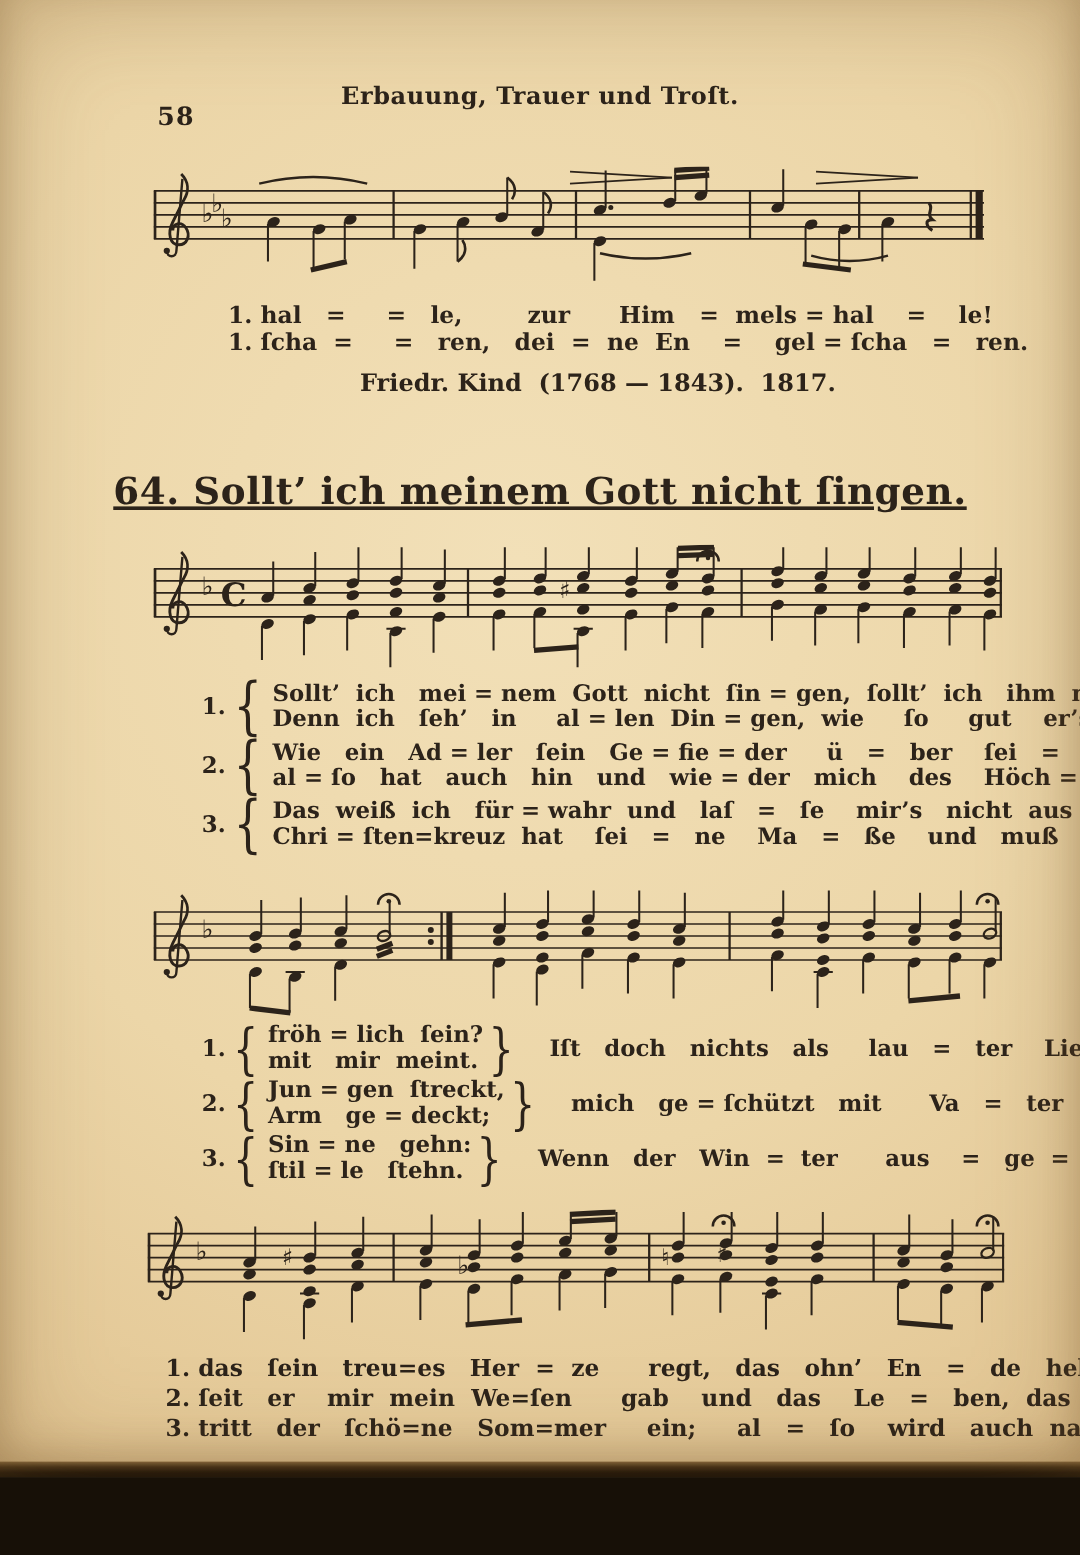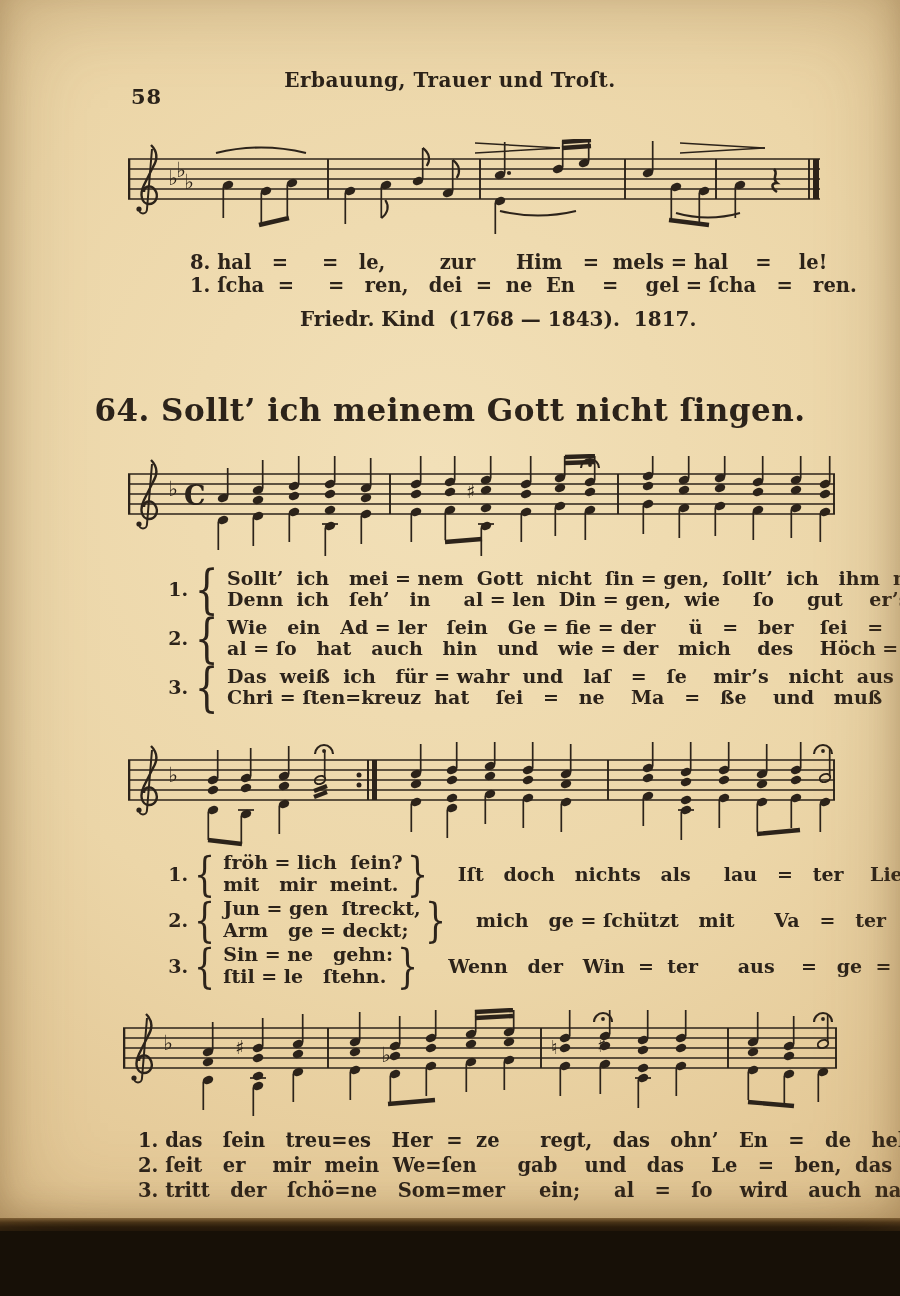--- a/index.html
+++ b/index.html
@@ -6,21 +6,21 @@
   .page{position:relative;width:900px;height:1231px;overflow:hidden;margin:0 auto;
     background:radial-gradient(ellipse 120% 90% at 48% 38%, #f2e0b8 0%, #ecd6a8 45%, #e3c795 75%, #d3b17c 96%, #c6a26c 100%);
     color:#2c231a;font-family:"DejaVu Serif", serif;}
   .page::after{content:"";position:absolute;inset:0;pointer-events:none;
     box-shadow:inset 0 0 90px rgba(120,85,40,.35), inset 0 -18px 30px rgba(90,60,25,.25);}
   .txt{position:absolute;white-space:pre;font-weight:bold;color:#2c231a;}
   .pageno{left:131px;top:84px;font-size:21px;letter-spacing:1px;}
   .running{left:0;right:0;top:68px;text-align:center;font-size:20px;letter-spacing:.5px;}
   .prevlyr{left:190px;top:251px;font-size:19.5px;line-height:23px;}
   .attrib{left:300px;top:307px;width:502px;font-size:20px;}
-  .songtitle{left:0;right:0;top:392px;text-align:center;font-size:31px;letter-spacing:.5px;}
+  .songtitle{left:0;right:0;top:392px;text-align:center;font-size:31px;letter-spacing:.5px;text-decoration:underline;}
   .staff{position:absolute;}
   .vblock{position:absolute;}
   .vrow{display:flex;align-items:center;margin-bottom:3px;}
   .vno{font-weight:bold;font-size:19px;width:26px;text-align:right;margin-right:2px;}
   .brace{font-size:52px;font-weight:400;line-height:46px;transform:scaleX(.72);display:inline-block;}
   .brace.sm{font-size:46px;line-height:42px;}
   .vlines{display:flex;flex-direction:column;margin-left:4px;}
   .vl{white-space:pre;font-weight:bold;font-size:19px;line-height:21.5px;}
   .vcont{white-space:pre;font-weight:bold;font-size:19px;margin-left:26px;}
   .vsingle{white-space:pre;font-weight:bold;font-size:19.5px;line-height:25px;}
@@ -95,21 +95,21 @@
       <line x1="347" y1="4" x2="432" y2="9" stroke="#2c231a" stroke-width="1.5" stroke-linecap="butt"></line>
       <line x1="347" y1="14" x2="432" y2="9" stroke="#2c231a" stroke-width="1.5" stroke-linecap="butt"></line>
       <line x1="552" y1="4" x2="637" y2="9" stroke="#2c231a" stroke-width="1.5" stroke-linecap="butt"></line>
       <line x1="552" y1="14" x2="637" y2="9" stroke="#2c231a" stroke-width="1.5" stroke-linecap="butt"></line>
       <path d="M88 14 Q133 3 178 14" fill="none" stroke="#2c231a" stroke-width="2.1"></path>
       <path d="M372 72 Q410 81 448 72" fill="none" stroke="#2c231a" stroke-width="2.1"></path>
       <path d="M548 74 Q580 83 612 74" fill="none" stroke="#2c231a" stroke-width="2.1"></path>
       <path d="M646 30 C651 35 643 39 649 44 C642 44 644 50 649 53" fill="none" stroke="#2c231a" stroke-width="2.6"></path>
     </svg>
 
-  <div class="txt prevlyr"><span>8. hal   =     =   le,        zur      Him   =  mels = hal    =    le!</span>
+  <div class="txt prevlyr"><span>1. hal   =     =   le,        zur      Him   =  mels = hal    =    le!</span>
 <span>1. ſcha  =     =   ren,   dei  =  ne  En    =    gel = ſcha   =   ren.</span></div>
 
   <div class="txt attrib">Friedr. Kind  (1768 — 1843).  1817.</div>
 
   <div class="txt songtitle">64. Sollt’ ich meinem Gott nicht ſingen.</div>
 
   <svg class="staff" id="staff-1" viewBox="0 0 707 112" style="left: 128px; top: 454px; width: 707px; height: 112px;">
       <line x1="0" y1="20" x2="707" y2="20" stroke="#2c231a" stroke-width="1.4" stroke-linecap="butt"></line>
       <line x1="0" y1="30" x2="707" y2="30" stroke="#2c231a" stroke-width="1.4" stroke-linecap="butt"></line>
       <line x1="0" y1="40" x2="707" y2="40" stroke="#2c231a" stroke-width="1.4" stroke-linecap="butt"></line>

